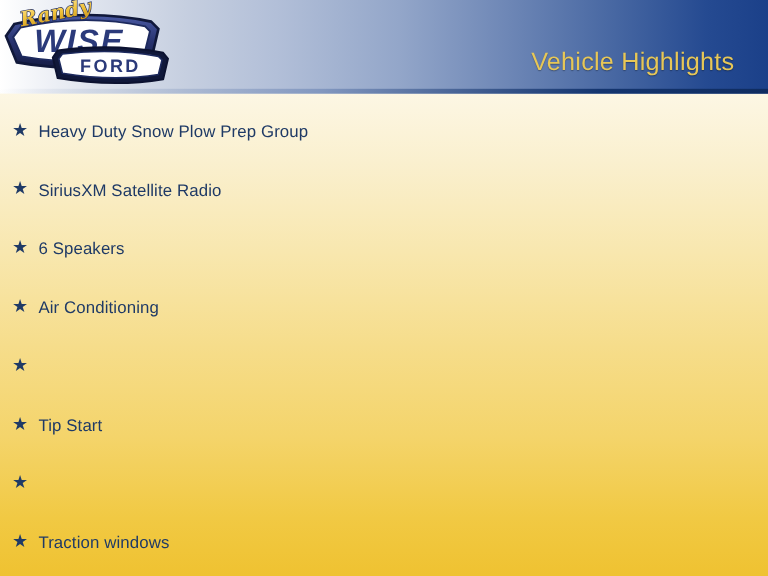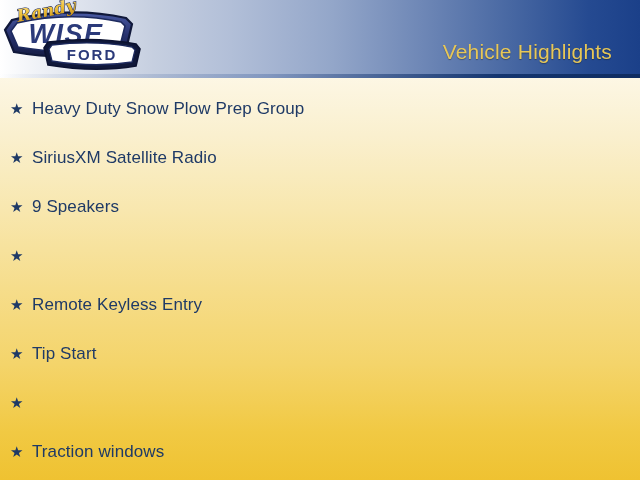--- a/index.html
+++ b/index.html
@@ -106,21 +106,21 @@
   .feature-star {
     width: 22px;
     min-width: 22px;
     font-size: 15px;
     line-height: 1;
     color: #1f3a66;
     text-align: left;
     padding-left: 2px;
   }
   .feature-label {
-    font-size: 17px;
+    font-size: 14px;
     color: #1f3a66;
     letter-spacing: 0.1px;
     white-space: nowrap;
   }
 </style>
 </head>
 <body>
 
 <div id="page">
 
@@ -167,28 +167,28 @@
     <li class="feature-item">
       <span class="feature-star">★</span>
       <span class="feature-label">Heavy Duty Snow Plow Prep Group</span>
     </li>
     <li class="feature-item">
       <span class="feature-star">★</span>
       <span class="feature-label">SiriusXM Satellite Radio</span>
     </li>
     <li class="feature-item">
       <span class="feature-star">★</span>
-      <span class="feature-label">9 Speakers</span>
-    </li>
-    <li class="feature-item">
-      <span class="feature-star">★</span>
-    </li>
-    <li class="feature-item">
-      <span class="feature-star">★</span>
-      <span class="feature-label">Remote Keyless Entry</span>
+      <span class="feature-label">6 Speakers</span>
+    </li>
+    <li class="feature-item">
+      <span class="feature-star">★</span>
+      <span class="feature-label">Air Conditioning</span>
+    </li>
+    <li class="feature-item">
+      <span class="feature-star">★</span>
     </li>
     <li class="feature-item">
       <span class="feature-star">★</span>
       <span class="feature-label">Tip Start</span>
     </li>
     <li class="feature-item">
       <span class="feature-star">★</span>
     </li>
     <li class="feature-item">
       <span class="feature-star">★</span>

